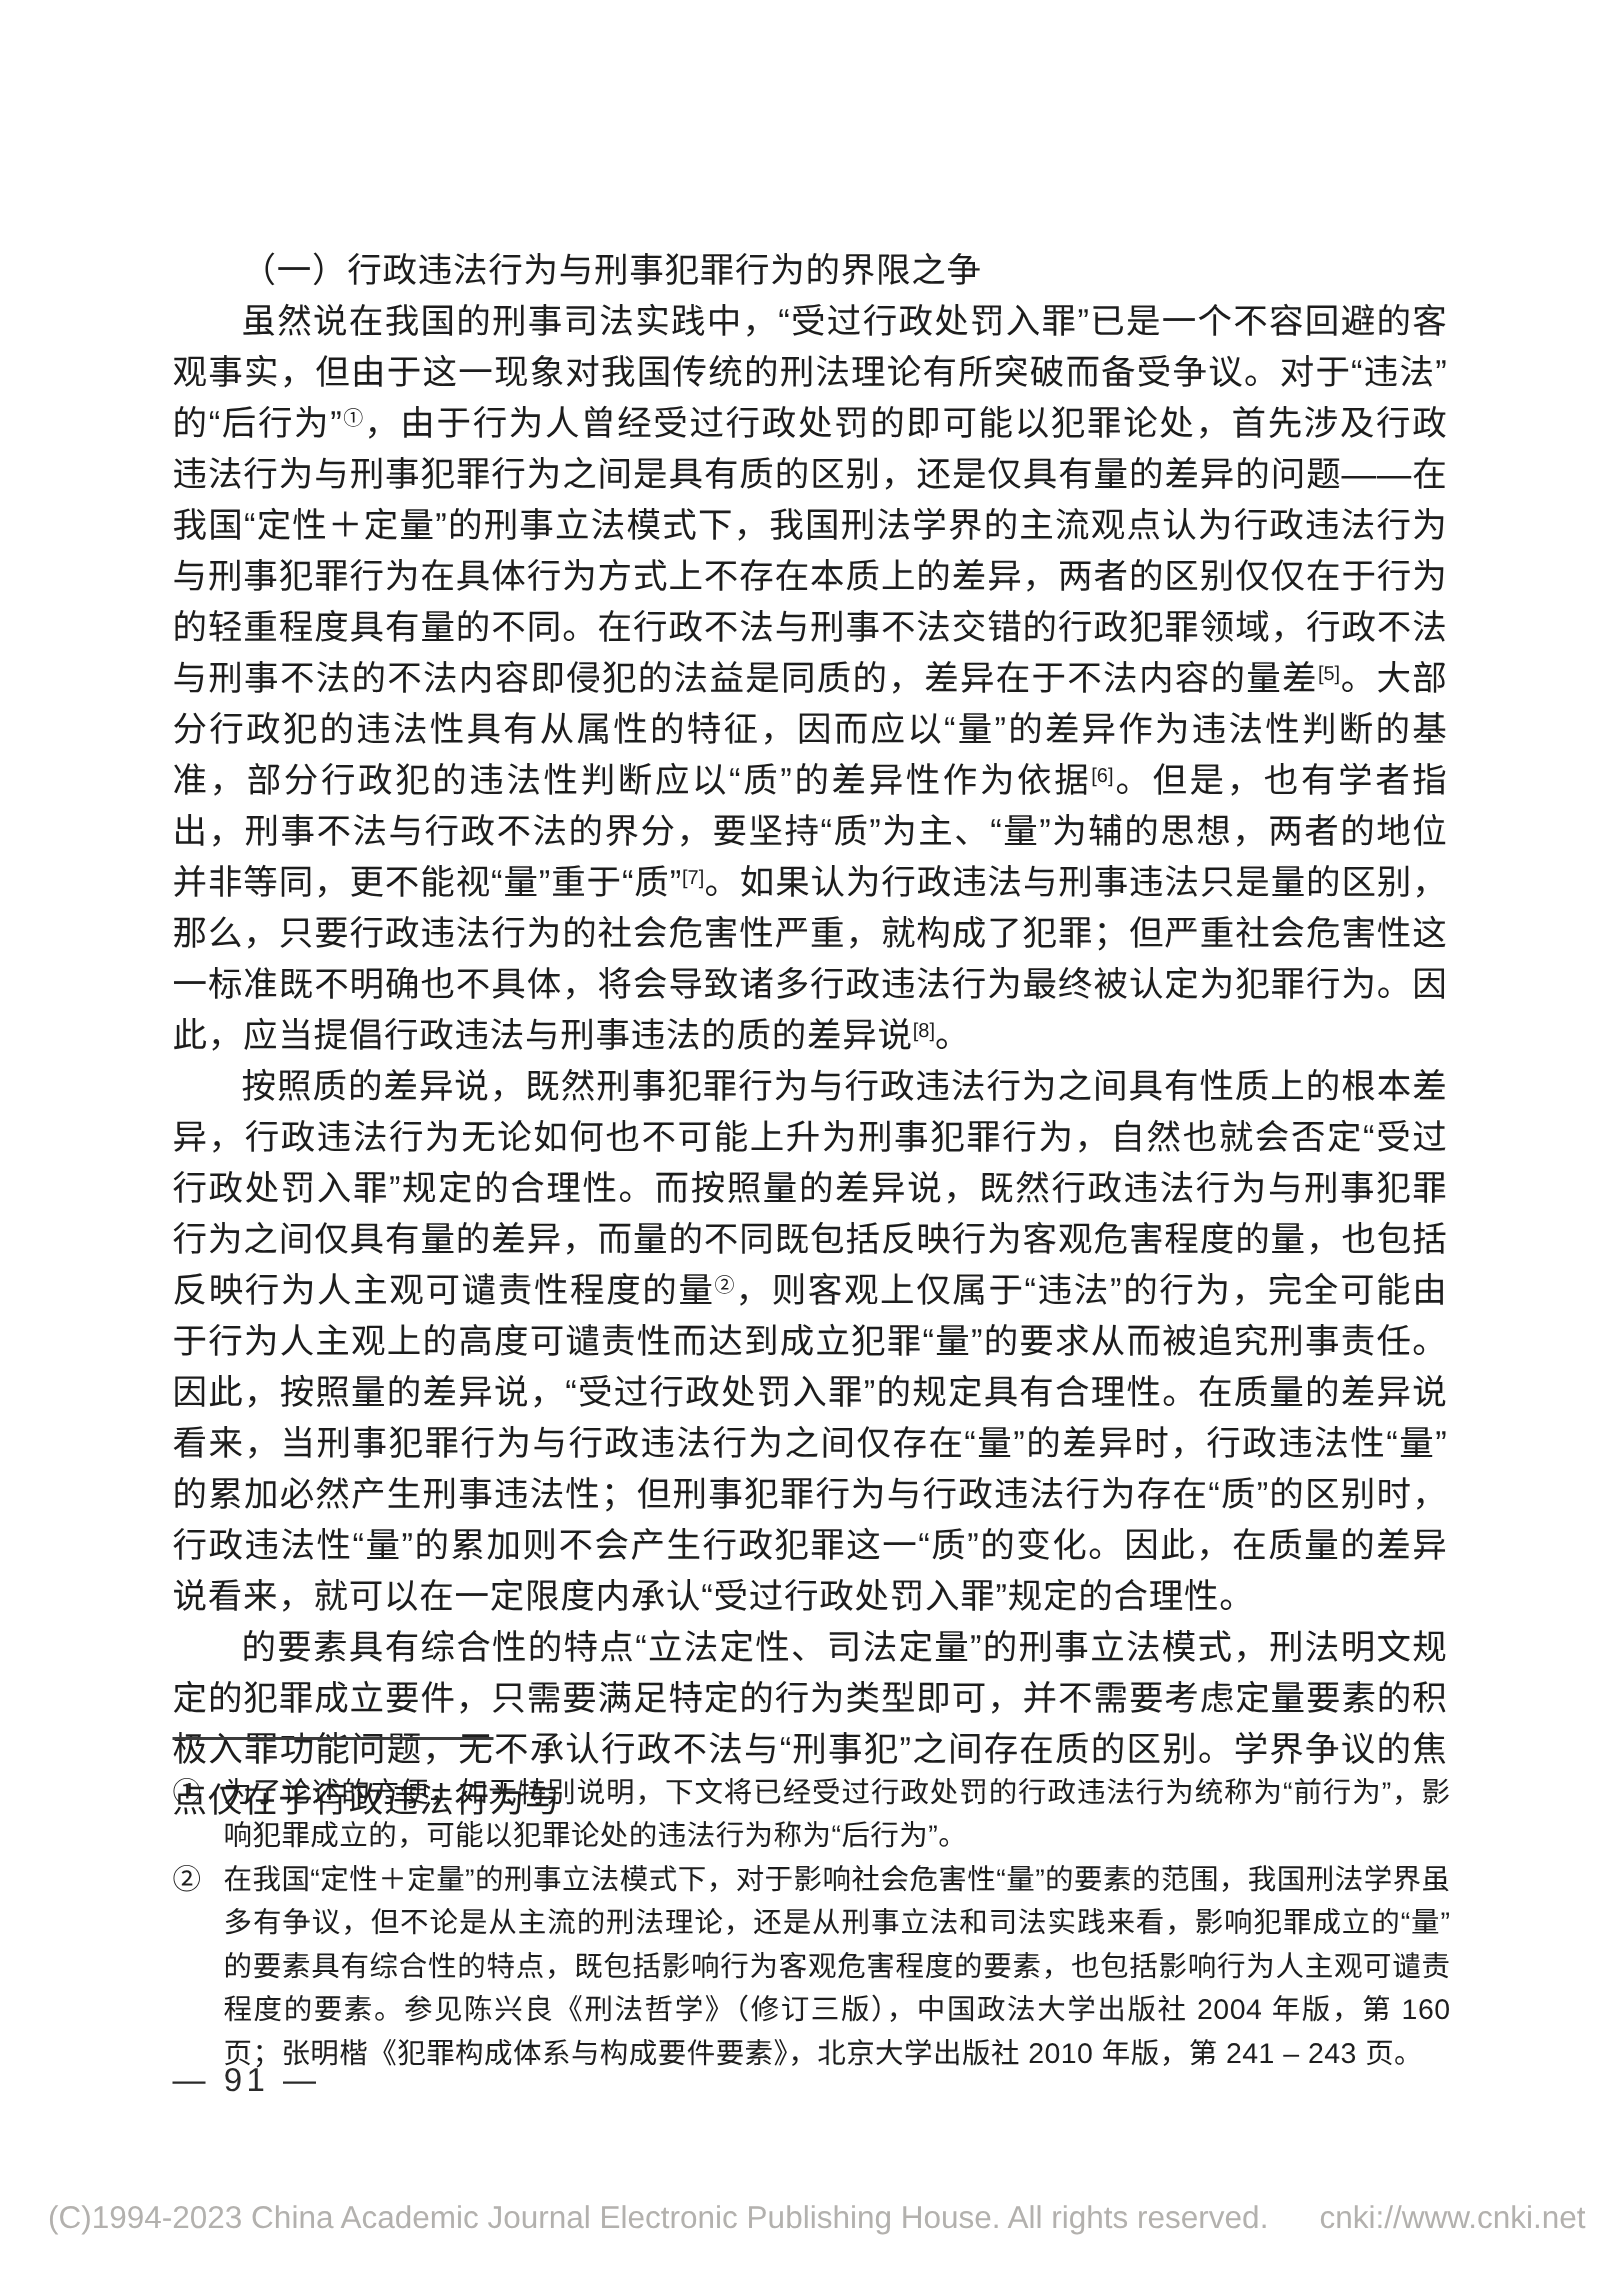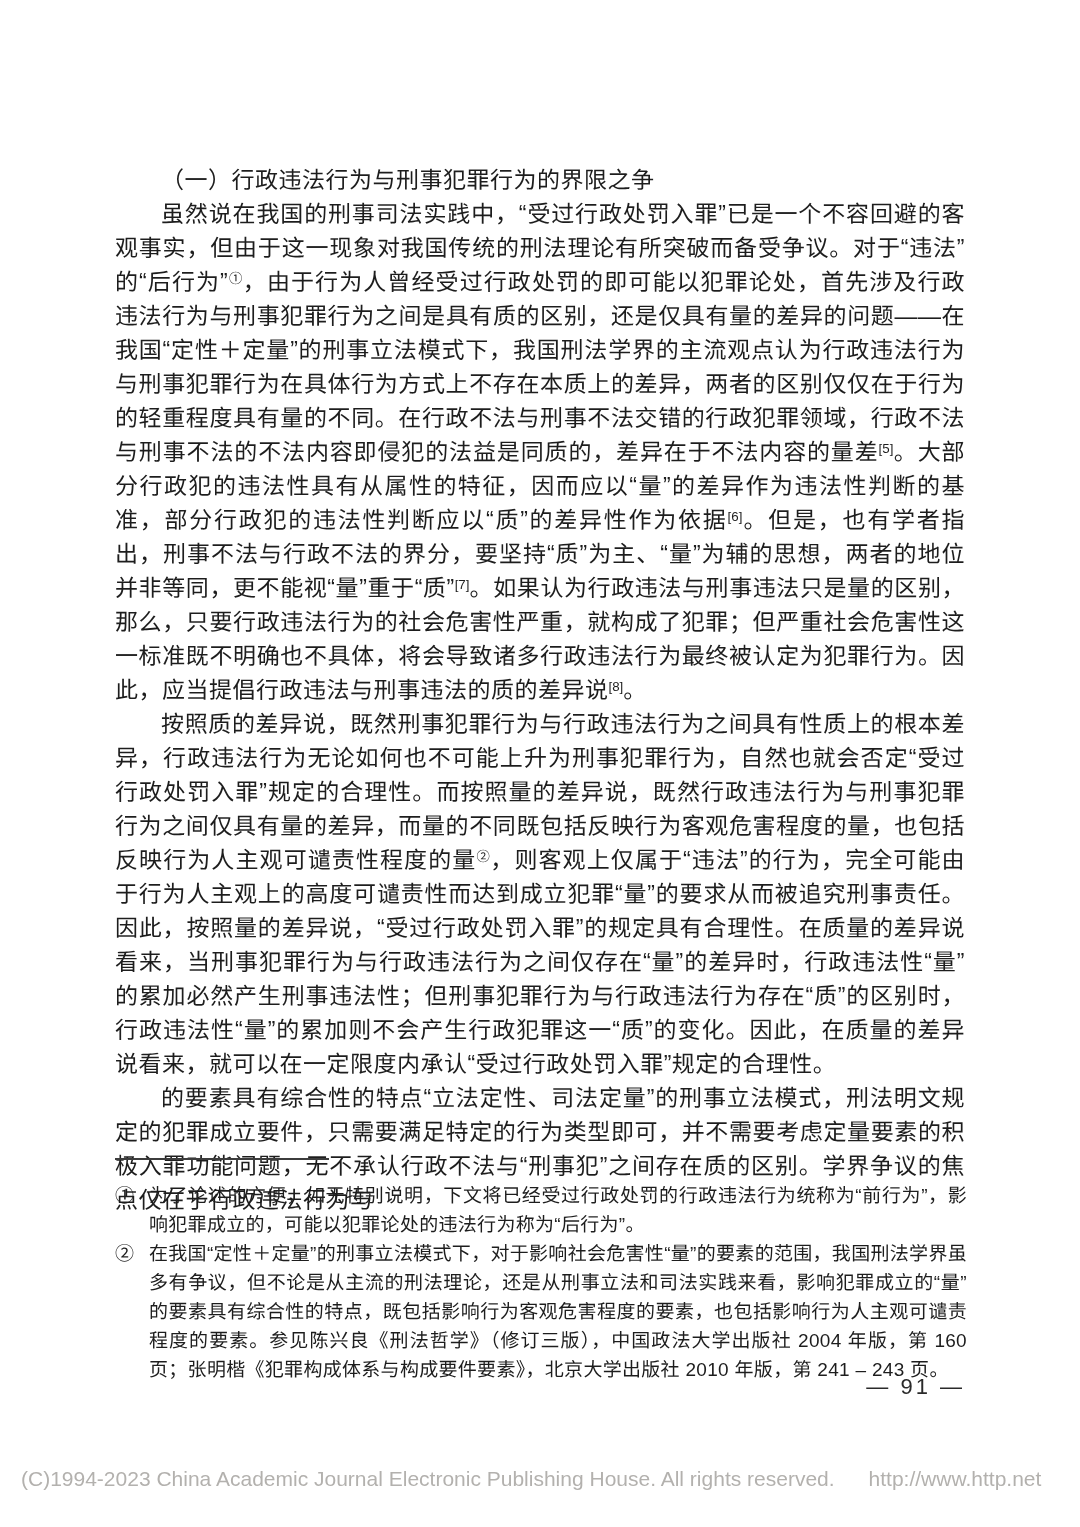--- a/index.html
+++ b/index.html
@@ -66,28 +66,27 @@
     flex: 0 0 34px;
   }
   .fn-text {
     flex: 1;
   }
   .page-number {
     position: absolute;
     left: 115px;
     top: 1374px;
     width: 850px;
-    text-align: right;
     font-size: 22px;
     letter-spacing: 3px;
     color: #2a2a2a;
   }
   .copyright {
     position: absolute;
-    left: 21px;
+    left: 32px;
     top: 1467px;
     width: 1010px;
     display: flex;
     gap: 34px;
     font-size: 21px;
     color: #b3b1ae;
     white-space: nowrap;
   }
 </style>
 </head>
@@ -112,16 +111,16 @@
       <div class="footnote">
         <span class="fn-marker">②</span>
         <span class="fn-text">在我国“定性＋定量”的刑事立法模式下，对于影响社会危害性“量”的要素的范围，我国刑法学界虽多有争议，但不论是从主流的刑法理论，还是从刑事立法和司法实践来看，影响犯罪成立的“量”的要素具有综合性的特点，既包括影响行为客观危害程度的要素，也包括影响行为人主观可谴责程度的要素。参见陈兴良《刑法哲学》（修订三版），中国政法大学出版社 2004 年版，第 160 页；张明楷《犯罪构成体系与构成要件要素》，北京大学出版社 2010 年版，第 241 – 243 页。</span>
       </div>
     </div>
 
   <div class="page-number">— 91 —</div>
 
   <div class="copyright">
     <span>(C)1994-2023 China Academic Journal Electronic Publishing House. All rights reserved.</span>
-    <span>http://www.http.net</span>
+    <span>cnki://www.cnki.net</span>
   </div>
 
 </div>
 
 </body></html>

